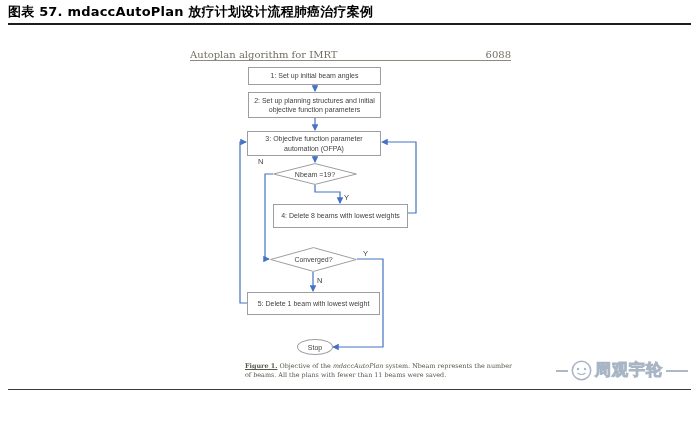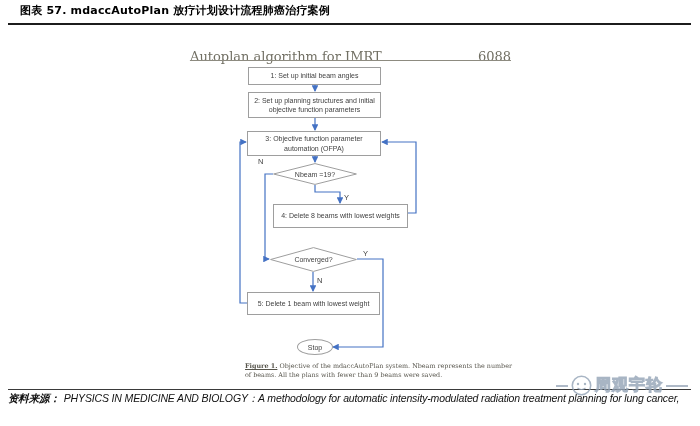--- a/index.html
+++ b/index.html
@@ -1,63 +1,63 @@
 <!DOCTYPE html>
 <html><head>
 <meta charset="utf-8">
 <style>
   html,body{margin:0;padding:0;background:#fff;}
   .page{position:relative;width:700px;height:426px;background:#ffffff;overflow:hidden;
         font-family:"Liberation Sans", sans-serif;}
 
   
-  .fig-title{position:absolute;left:20px;top:3px;width:660px;font-size:11px;font-weight:bold;
+  .fig-title{position:absolute;left:8px;top:3px;width:660px;font-size:13px;font-weight:bold;
              color:#000;letter-spacing:.2px;font-family:"DejaVu Sans", sans-serif;}
   .title-rule{position:absolute;left:8px;top:23px;width:683px;height:2px;background:#1c1c1c;}
   .bottom-rule{position:absolute;left:8px;top:389px;width:683px;height:1px;background:#3a3a3a;}
   .source-line{position:absolute;left:8px;top:392px;width:688px;white-space:nowrap;
                font-size:10.5px;letter-spacing:-0.15px;color:#111;}
   .src-label{font-family:"DejaVu Serif", serif;font-style:italic;font-weight:bold;margin-right:4px;}
   .src-ref{font-family:"Liberation Sans", sans-serif;font-style:italic;}
   .source-line2{position:absolute;left:8px;top:407px;font-size:16px;color:#111;
                 font-family:"DejaVu Serif", serif;font-style:italic;font-weight:bold;margin-top:23px;}
 
   
-  .watermark{position:absolute;left:556px;top:375px;display:flex;align-items:center;gap:3px;
+  .watermark{position:absolute;left:556px;top:360px;display:flex;align-items:center;gap:3px;
              opacity:.8;z-index:5;}
   .wm-dash{width:12px;height:2px;background:#9aa8ba;}
   .wm-dash.long{width:22px;}
   .wm-text{font-size:16px;font-weight:bold;letter-spacing:1px;white-space:nowrap;
            color:rgba(154,168,186,0.18);-webkit-text-stroke:1px #93a3b6;
            font-family:"DejaVu Sans", sans-serif;text-shadow:0 0 1px rgba(255,255,255,.6);}
 
   
   .figure-area{position:absolute;left:150px;top:45px;width:412px;height:340px;}
   .paper-head{position:absolute;left:40px;top:4px;width:321px;display:flex;
               justify-content:space-between;font-family:"DejaVu Serif", serif;
-              font-size:13px;color:#716f63;}
+              font-size:10px;color:#716f63;}
   .paper-rule{position:absolute;left:40px;top:15px;width:321px;height:1px;background:#8d8b80;}
 
   .fbox{position:absolute;background:#fff;border:1px solid #9e9e9e;box-sizing:border-box;
         display:flex;align-items:center;justify-content:center;text-align:center;
         font-size:7px;line-height:1.3;color:#3f3f3f;padding:1px 3px;}
   .diamond{position:absolute;}
   .diamond svg{position:absolute;left:0;top:0;}
   .diamond .dlabel{position:absolute;inset:0;display:flex;align-items:center;justify-content:center;
         font-size:7px;color:#3f3f3f;}
   .branch-label{position:absolute;font-size:7.5px;color:#3f3f3f;}
   .stop{position:absolute;background:#fff;border:1px solid #9e9e9e;border-radius:50%;
         box-sizing:border-box;display:flex;align-items:center;justify-content:center;
         font-size:7px;color:#3f3f3f;}
   .connectors{position:absolute;left:0;top:0;pointer-events:none;}
 
   .caption{position:absolute;left:95px;top:317px;width:268px;font-family:"DejaVu Serif", serif;
            font-size:6.4px;line-height:1.45;color:#56544b;text-align:left;}
   .caption .cap-label{font-weight:bold;text-decoration:underline;}
-  .caption .cap-italic{}
+  .caption .cap-italic{font-style:italic;}
 </style>
 </head>
 <body>
 
 <div class="page">
 
   <div class="fig-title">图表 57. mdaccAutoPlan 放疗计划设计流程肺癌治疗案例</div>
   <div class="title-rule"></div>
 
   <div class="figure-area">
@@ -108,28 +108,25 @@
     </div>
 
     <div class="branch-label" style="left:108px;top:112px;">N</div>
     <div class="branch-label" style="left:194px;top:148px;">Y</div>
     <div class="branch-label" style="left:213px;top:204px;">Y</div>
     <div class="branch-label" style="left:167px;top:231px;">N</div>
 
     <div class="stop" style="left:147px;top:294px;width:36px;height:16px;">Stop</div>
 
     <div class="caption">
-      <span class="cap-label">Figure 1.</span><span> Objective of the </span><span class="cap-italic">mdaccAutoPlan</span><span> system. Nbeam represents the number of beams. All the plans with fewer than 9 beams were saved.</span>
+      <span class="cap-label">Figure 1.</span><span> Objective of the </span><span class="cap-italic">mdaccAutoPlan</span><span> system. Nbeam represents the number of beams. All the plans with fewer than 11 beams were saved.</span>
     </div>
   </div>
 
   <div class="bottom-rule"></div>
-  <div class="source-line">
-    <span class="src-label">资料来源：</span><span class="src-ref">PHYSICS IN MEDICINE AND BIOLOGY：A methodology for automatic intensity-modulated radiation treatment planning for lung cancer,</span>
-  </div>
   <div class="source-line2">中银证券</div>
 
   <div class="watermark">
     <span class="wm-dash"></span>
     <svg width="21" height="21" viewBox="0 0 21 21">
       <circle cx="10.5" cy="10.5" r="9.2" fill="none" stroke="#93a3b6" stroke-width="1.6"></circle>
       <circle cx="7" cy="9" r="1.2" fill="#93a3b6"></circle>
       <circle cx="14" cy="9" r="1.2" fill="#93a3b6"></circle>
       <path d="M6.5,13 Q10.5,16 14.5,13" fill="none" stroke="#93a3b6" stroke-width="1.2"></path>
     </svg>

